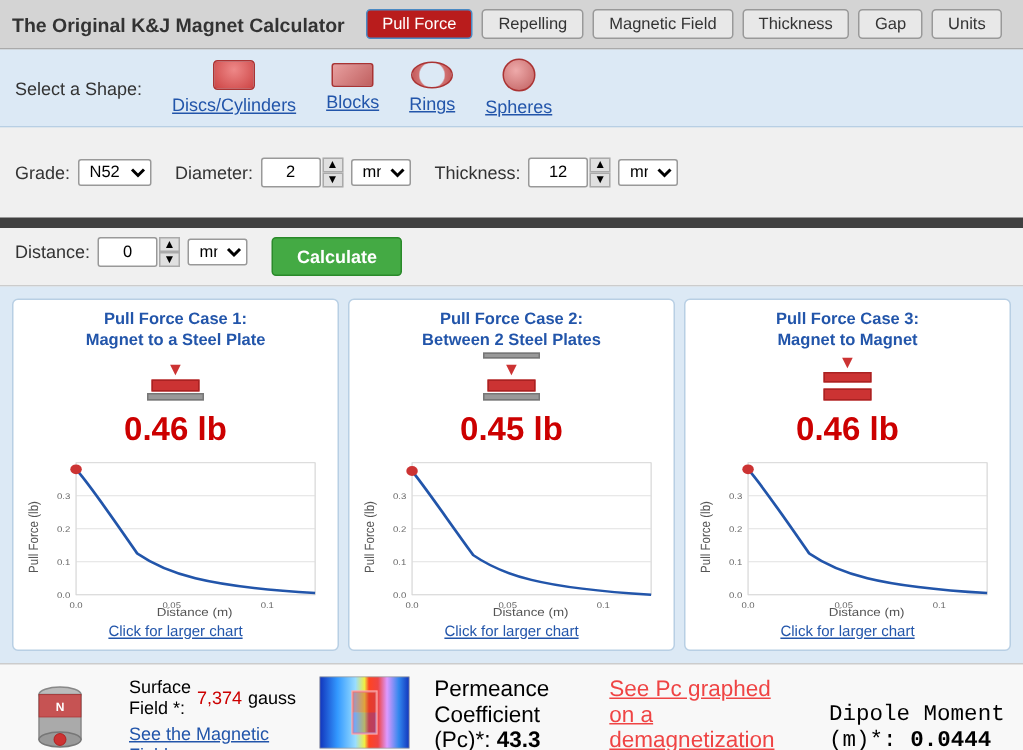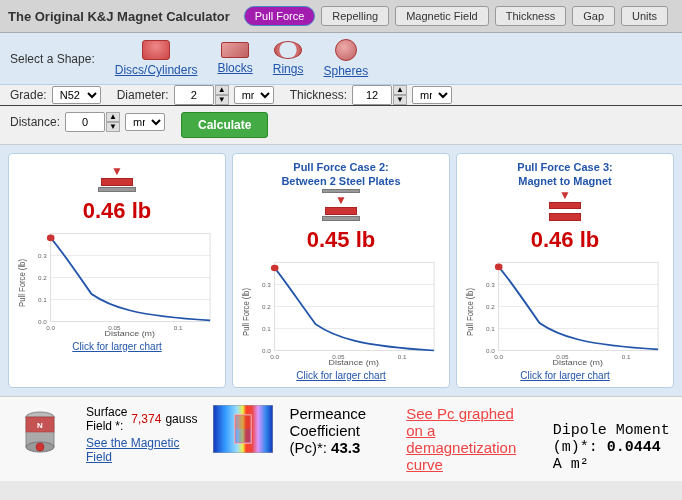--- a/index.html
+++ b/index.html
@@ -2,36 +2,36 @@
 <html><head>
   <meta charset="utf-8">
   <style>
     * { box-sizing: border-box; margin: 0; padding: 0; }
     body { font-family: Arial, sans-serif; font-size: 12px; background: #e8e8e8; width: 682px; }
 
     
     .header { background: #d4d4d4; border-bottom: 1px solid #aaa; padding: 6px 8px; display: flex; align-items: center; gap: 6px; }
     .header-title { font-size: 13px; font-weight: bold; color: #333; margin-right: 8px; }
     .tab-btn { padding: 3px 10px; font-size: 11px; border: 1px solid #999; border-radius: 3px; cursor: pointer; background: #e8e8e8; color: #333; }
-    .tab-btn.active { background: #a21caf; color: white; border-color: #4a8ac4; border-radius: 10px; }
+    .tab-btn.active { background: #b91c1c; color: white; border-color: #4a8ac4; }
 
     
     .shape-section { background: #dce9f5; border-bottom: 1px solid #b8cfe4; padding: 6px 10px; display: flex; align-items: center; gap: 20px; }
     .shape-label { font-size: 12px; color: #333; }
     .shape-option { display: flex; flex-direction: column; align-items: center; cursor: pointer; gap: 3px; }
     .shape-option span { color: #2255aa; font-size: 12px; text-decoration: underline; }
 
     
     .icon-cylinder { width: 28px; height: 20px; background: radial-gradient(ellipse at 50% 30%, #e88, #c44); border-radius: 3px; border: 1px solid #a33; }
     .icon-block { width: 28px; height: 16px; background: linear-gradient(135deg, #e8a0a0, #c06060); border-radius: 2px; border: 1px solid #a33; }
     .icon-ring { width: 28px; height: 18px; background: radial-gradient(circle at center, transparent 8px, #d07070 9px, #c05050 100%); border: 1px solid #a33; border-radius: 50%; }
     .icon-sphere { width: 22px; height: 22px; background: radial-gradient(circle at 40% 35%, #eeaaaa, #c06060); border-radius: 50%; border: 1px solid #a33; }
 
     
-    .controls-row { background: #f0f0f0; border-bottom: 1px solid #404040; padding: 0 10px; display: flex; align-items: center; gap: 16px; flex-wrap: wrap; }
+    .controls-row { background: #f0f0f0; border-bottom: 7px solid #404040; padding: 20px 10px; display: flex; align-items: center; gap: 16px; flex-wrap: wrap; }
     .ctrl-group { display: flex; align-items: center; gap: 5px; }
     .ctrl-label { font-size: 12px; color: #333; }
     select, input[type="text"], input[type="number"] { font-size: 11px; border: 1px solid #999; border-radius: 2px; padding: 1px 3px; background: white; }
     .spinner-input { display: flex; align-items: center; gap: 1px; }
     .spinner-box { width: 40px; height: 20px; border: 1px solid #999; background: white; text-align: center; font-size: 11px; }
     .unit-select { width: 40px; font-size: 11px; }
     .spinner-arrows { display: flex; flex-direction: column; }
     .spin-up, .spin-dn { width: 14px; height: 10px; background: #e0e0e0; border: 1px solid #aaa; font-size: 8px; display: flex; align-items: center; justify-content: center; cursor: pointer; line-height: 1; }
     .calc-btn { background: #44aa44; color: white; border: 1px solid #2a8a2a; border-radius: 3px; padding: 5px 16px; font-size: 12px; font-weight: bold; cursor: pointer; }
 
@@ -147,20 +147,24 @@
     <select class="unit-select">
       <option>mm</option>
     </select>
   </div>
   <button class="calc-btn">Calculate</button>
 </div>
 
 <div class="results-section">
 
   <div class="result-card">
+    <div class="result-title">
+      <span>Pull Force Case 1:</span><br>
+      <span>Magnet to a Steel Plate</span>
+    </div>
     <div class="case-img">
       <div class="arr-down">▼</div>
       <div class="mag-sm"></div>
       <div class="plate-sm"></div>
     </div>
     <div class="result-value">
       <span>0.46</span> <span>lb</span>
     </div>
     <svg class="chart-svg" viewBox="0 0 160 100" preserveAspectRatio="none">
       <rect x="28" y="5" width="125" height="80" fill="white" stroke="#ccc" stroke-width="0.5"></rect>

